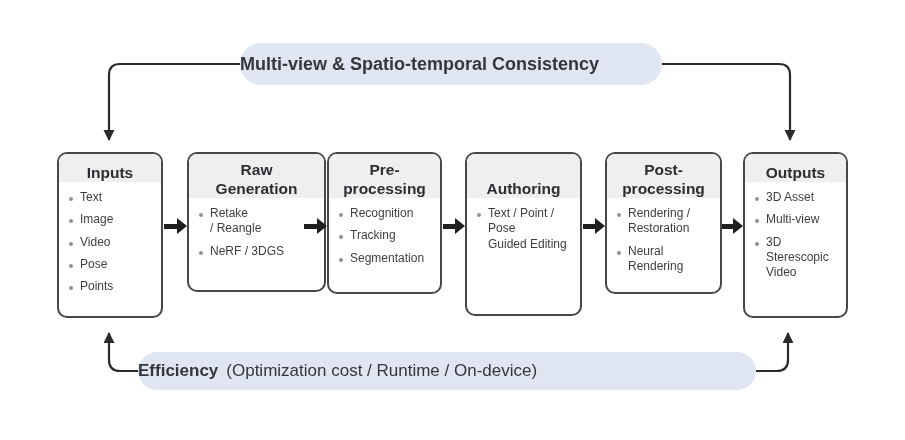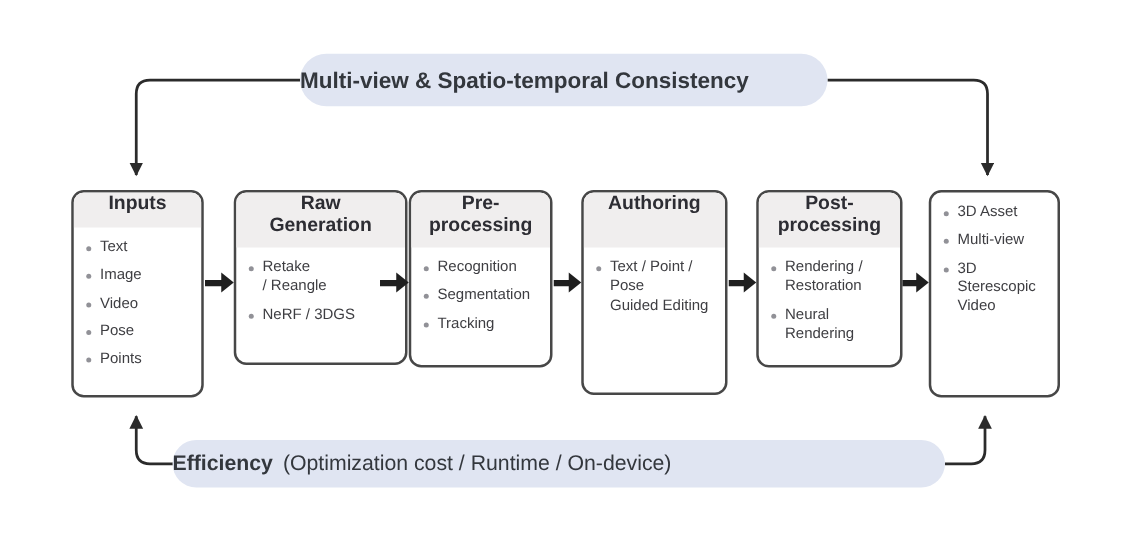--- a/index.html
+++ b/index.html
@@ -42,21 +42,21 @@
     background: #ffffff;
     border: 2px solid #474747;
     border-radius: 10px;
     overflow: hidden;
   }
   .box-header {
     background: #f0eeee;
     display: flex;
     flex-direction: column;
     align-items: center;
-    justify-content: flex-start;
+    justify-content: flex-end;
     font-weight: bold;
     font-size: 15.5px;
     line-height: 1.18;
     color: #2d2d33;
     text-align: center;
   }
   .hdr-1line { height: 28px; }
   .hdr-2line { height: 44px; }
   .box-body { padding: 8px 4px 0 9px; }
   .item {
@@ -199,27 +199,27 @@
     <div class="box-body">
         <div class="item">
           <span class="dot"></span>
           <div class="lines">
             <div>Recognition</div>
           </div>
         </div>
         <div class="item">
           <span class="dot"></span>
           <div class="lines">
+            <div>Tracking</div>
+          </div>
+        </div>
+        <div class="item">
+          <span class="dot"></span>
+          <div class="lines">
             <div>Segmentation</div>
-          </div>
-        </div>
-        <div class="item">
-          <span class="dot"></span>
-          <div class="lines">
-            <div>Tracking</div>
           </div>
         </div>
       </div>
   </div>
   <div class="box b3">
     <div class="box-header hdr-2line">
         <div>Authoring</div>
       </div>
     <div class="box-body">
         <div class="item">
@@ -248,20 +248,23 @@
         <div class="item">
           <span class="dot"></span>
           <div class="lines">
             <div>Neural</div>
             <div>Rendering</div>
           </div>
         </div>
       </div>
   </div>
   <div class="box b5">
+    <div class="box-header hdr-1line">
+        <div>Outputs</div>
+      </div>
     <div class="box-body">
         <div class="item">
           <span class="dot"></span>
           <div class="lines">
             <div>3D Asset</div>
           </div>
         </div>
         <div class="item">
           <span class="dot"></span>
           <div class="lines">

